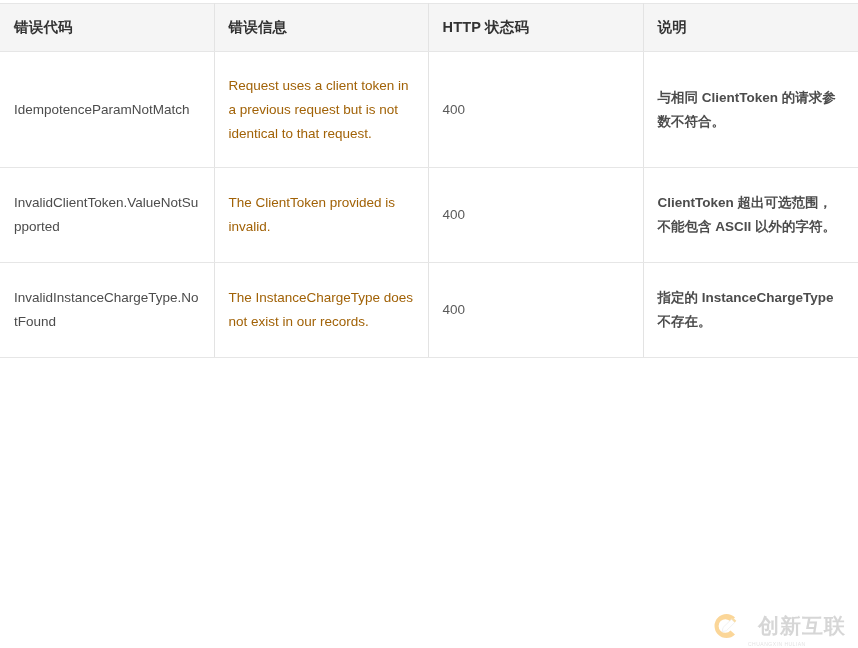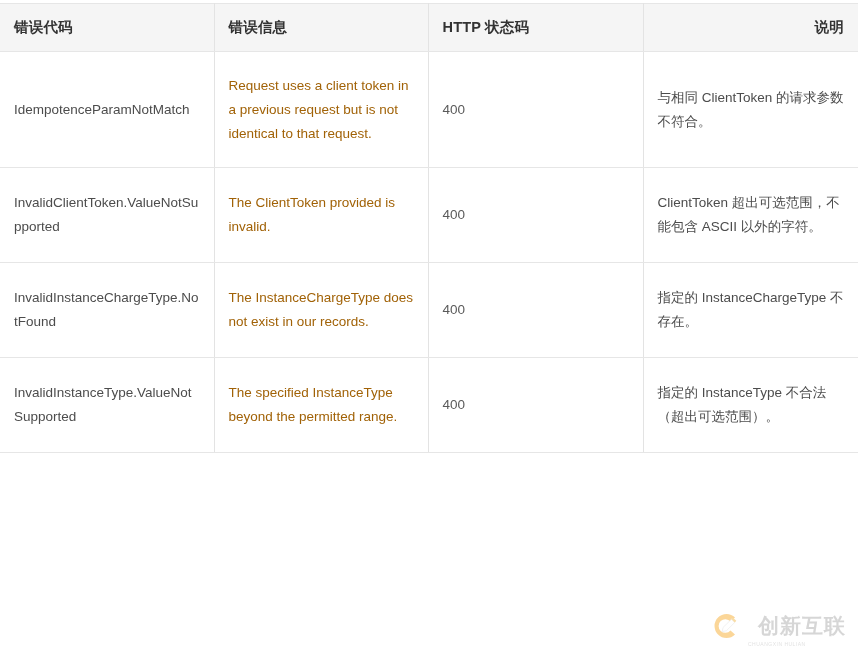--- a/index.html
+++ b/index.html
@@ -46,34 +46,34 @@
     font-size: 14.5px;
     font-weight: bold;
     color: #333333;
     padding: 0 14px;
     border-right: 1px solid #e3e3e3;
     border-bottom: 1px solid #e6e6e6;
     border-top: 1px solid #e6e6e6;
     letter-spacing: 0.2px;
     margin-left: 22px;
   }
-  thead th:last-child { border-right: none; text-align: right; }
+  thead th:last-child { border-right: none; }
 
   tbody td {
     vertical-align: middle;
     font-size: 13.5px;
     line-height: 24px;
     color: #4c4c4c;
     padding: 8px 14px;
     border-right: 1px solid #e3e3e3;
     border-bottom: 1px solid #e6e6e6;
     word-break: break-all;
     overflow-wrap: anywhere;
   }
-  tbody td:last-child { border-right: none; }
+  tbody td:last-child { border-right: none; font-weight: bold; }
 
   tbody td.col-code {
     color: #4c4c4c;
     word-break: break-all;
   }
   tbody td.col-msg {
     color: #a16207;
     word-break: normal;
     overflow-wrap: break-word;
   }
@@ -161,26 +161,20 @@
 
       <tr class="data-row">
         <td class="col-code">InvalidInstanceChargeType.NotFound</td>
         <td class="col-msg">The InstanceChargeType does not exist in our records.</td>
         <td class="col-status">400</td>
         <td class="col-desc">指定的 InstanceChargeType 不存在。</td>
       </tr>
 
 
 
-      <tr class="data-row">
-        <td class="col-code">InvalidInstanceType.ValueNotSupported</td>
-        <td class="col-msg">The specified InstanceType beyond the permitted range.</td>
-        <td class="col-status">400</td>
-        <td class="col-desc">指定的 InstanceType 不合法（超出可选范围）。</td>
-      </tr>
 
     </tbody>
   </table>
 
   <div id="watermark">
     <span class="wm-mark">
       <svg width="34" height="34" viewBox="0 0 34 34" aria-hidden="true">
         <path d="M27 8.5 A12 12 0 1 0 27 25.5 L22.5 21.5 A6.8 6.8 0 1 1 22.5 12.5 Z" fill="#f5a623" opacity="0.85"></path>
         <path d="M15 18.5 L23.5 10.2 L26.8 13.4 L18.3 21.8 L14.2 22.6 Z" fill="#ffffff" stroke="#e0e0e0" stroke-width="0.8"></path>
         <path d="M23.5 10.2 L26.8 13.4 L28.3 11.8 L25.1 8.7 Z" fill="#f5c05a"></path>

